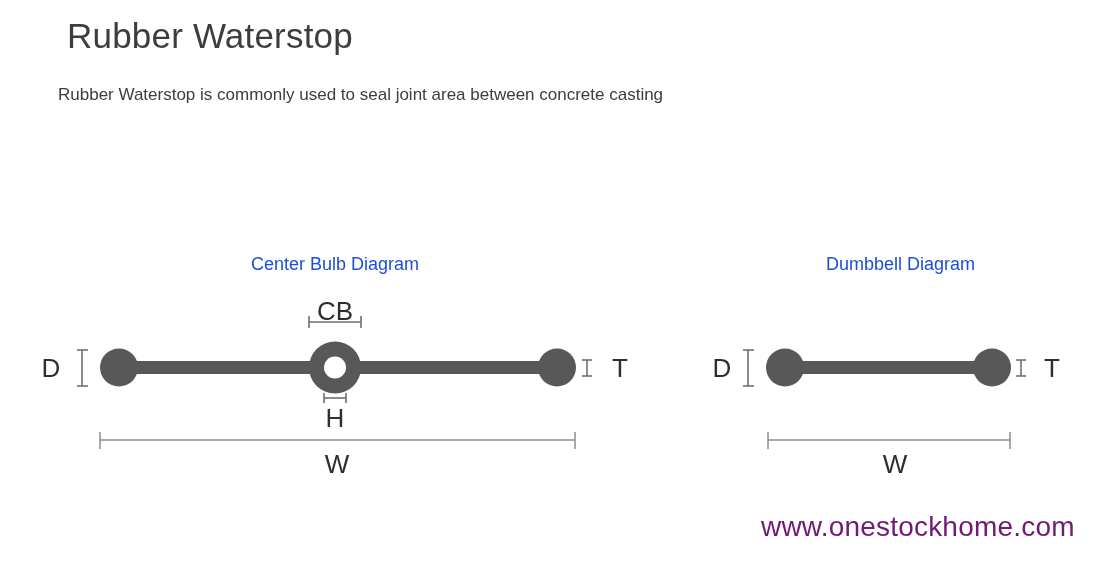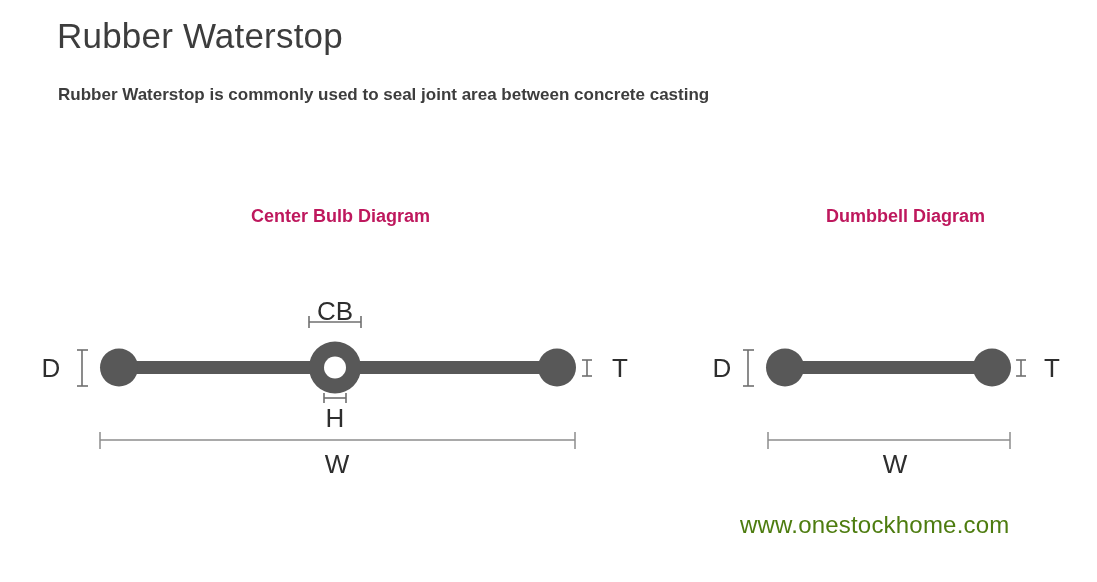--- a/index.html
+++ b/index.html
@@ -10,59 +10,60 @@
     width: 1097px;
     height: 582px;
     background: #ffffff;
     font-family: "Liberation Sans", sans-serif;
     color: #3a3a3a;
     position: relative;
     overflow: hidden;
   }
   #page-title {
     position: absolute;
-    left: 57px;
+    left: 67px;
     top: 16px;
     font-size: 35px;
     font-weight: 300;
     letter-spacing: 0.2px;
     color: #3d3d3d;
     white-space: nowrap;
   }
   #page-subtitle {
     position: absolute;
     left: 58px;
     top: 85px;
     font-size: 17px;
-    font-weight: 700;
+    font-weight: 400;
     color: #3d3d3d;
     white-space: nowrap;
   }
   .diagram-caption {
     position: absolute;
     font-size: 18px;
-    font-weight: 700;
-    color: #be185d;
+    font-weight: 400;
+    color: #1d4ed8;
     white-space: nowrap;
+    margin-top: 48px;
   }
   #caption-center-bulb {
     left: 251px;
     top: 206px;
   }
   #caption-dumbbell {
     left: 826px;
     top: 206px;
   }
   #footer-url {
     position: absolute;
-    left: 740px;
+    left: 761px;
     top: 511px;
-    font-size: 24px;
+    font-size: 28px;
     font-weight: 400;
-    color: #4d7c0f;
+    color: #701a75;
     letter-spacing: 0.2px;
     white-space: nowrap;
   }
   .diagram-svg {
     position: absolute;
     left: 0;
     top: 0;
   }
   .dim-label {
     font-family: "Liberation Sans", sans-serif;

